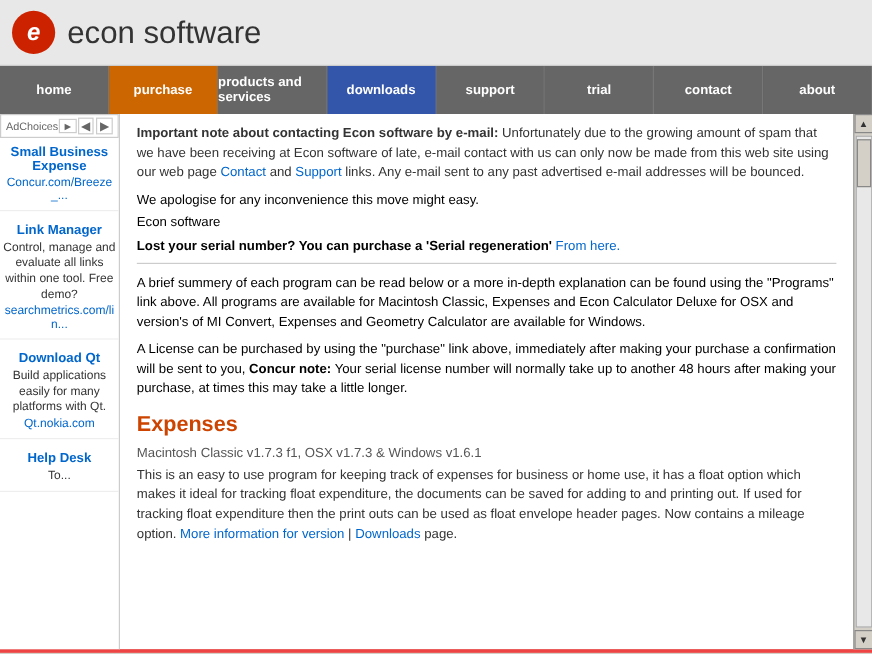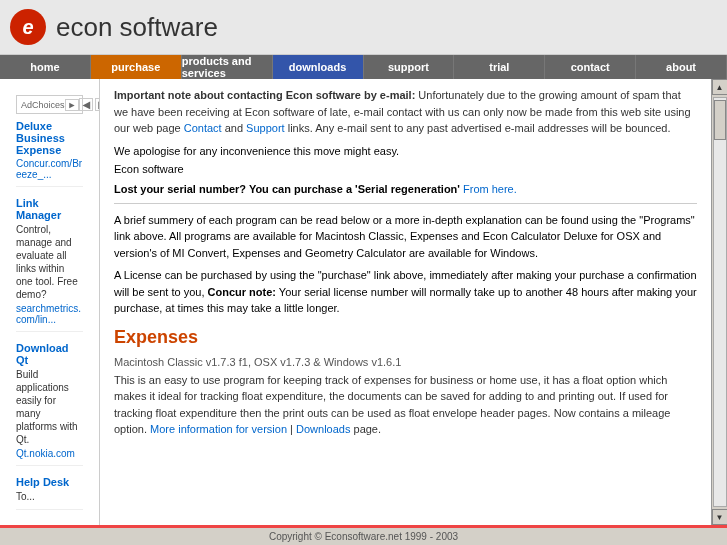--- a/index.html
+++ b/index.html
@@ -4,30 +4,30 @@
   <style>
     * { margin: 0; padding: 0; box-sizing: border-box; }
     body { font-family: Arial, Helvetica, sans-serif; font-size: 12px; background: #d4d0c8; width: 727px; height: 545px; overflow: hidden; }
 
     
     #header { background: #e8e8e8; padding: 8px 10px; display: flex; align-items: center; gap: 10px; border-bottom: 1px solid #ccc; height: 55px; }
     #header-logo-circle { width: 36px; height: 36px; background: #cc2200; border-radius: 50%; display: flex; align-items: center; justify-content: center; color: white; font-weight: bold; font-size: 20px; font-style: italic; flex-shrink: 0; }
     #header-title { font-size: 26px; color: #333; font-weight: normal; }
 
     
-    #nav { display: flex; background: #555; height: 24px; }
+    #nav { display: flex; background: #555; height: 40px; }
     .nav-item { flex: 1; display: flex; align-items: center; justify-content: center; color: white; font-size: 11px; font-weight: bold; border-right: 1px solid #777; cursor: pointer; background: #666; text-decoration: none; }
     .nav-item.blue { background: #3355aa; }
     .nav-item.orange { background: #cc6600; }
 
     
     #main { display: flex; height: calc(545px - 55px - 24px - 20px); background: white; }
 
     
-    #sidebar { width: 100px; background: white; border-right: 1px solid #ccc; padding: 16px; overflow: hidden; flex-shrink: 0; }
+    #sidebar { width: 100px; background: white; border-right: 1px solid #ccc; padding: 0; overflow: hidden; flex-shrink: 0; text-align: center; }
     .ad-choices-bar { display: flex; align-items: center; justify-content: space-between; border: 1px solid #ccc; padding: 2px 4px; margin-bottom: 6px; font-size: 9px; color: #666; }
     .ad-choices-nav { display: flex; gap: 2px; }
     .ad-choices-nav span { font-size: 10px; color: #666; cursor: pointer; border: 1px solid #ccc; padding: 0 2px; }
     .sidebar-ad { margin-bottom: 10px; border-bottom: 1px solid #eee; padding-bottom: 6px; }
     .sidebar-ad-title { font-size: 11px; font-weight: bold; color: #0066cc; cursor: pointer; }
     .sidebar-ad-text { font-size: 10px; color: #333; line-height: 1.3; margin-top: 2px; }
     .sidebar-ad-link { font-size: 10px; color: #0066cc; cursor: pointer; display: block; margin-top: 2px; word-break: break-all; }
 
     
     #content { flex: 1; padding: 8px 14px; overflow-y: auto; overflow-x: hidden; }
@@ -82,21 +82,21 @@
     <div class="ad-choices-bar">
       <span>AdChoices</span>
       <span style="font-size:9px; border:1px solid #ccc; padding:0 2px; cursor:pointer;">►</span>
       <div class="ad-choices-nav">
         <span>◀</span>
         <span>▶</span>
       </div>
     </div>
 
     <div class="sidebar-ad">
-      <div class="sidebar-ad-title">Deluxe Business Expense</div>
+      <div class="sidebar-ad-title">Small Business Expense</div>
       <span class="sidebar-ad-link">Concur.com/Breeze_...</span>
     </div>
 
     <div class="sidebar-ad">
       <div class="sidebar-ad-title">Link Manager</div>
       <div class="sidebar-ad-text">Control, manage and evaluate all links within one tool. Free demo?</div>
       <span class="sidebar-ad-link">searchmetrics.com/lin...</span>
     </div>
 
     <div class="sidebar-ad">

